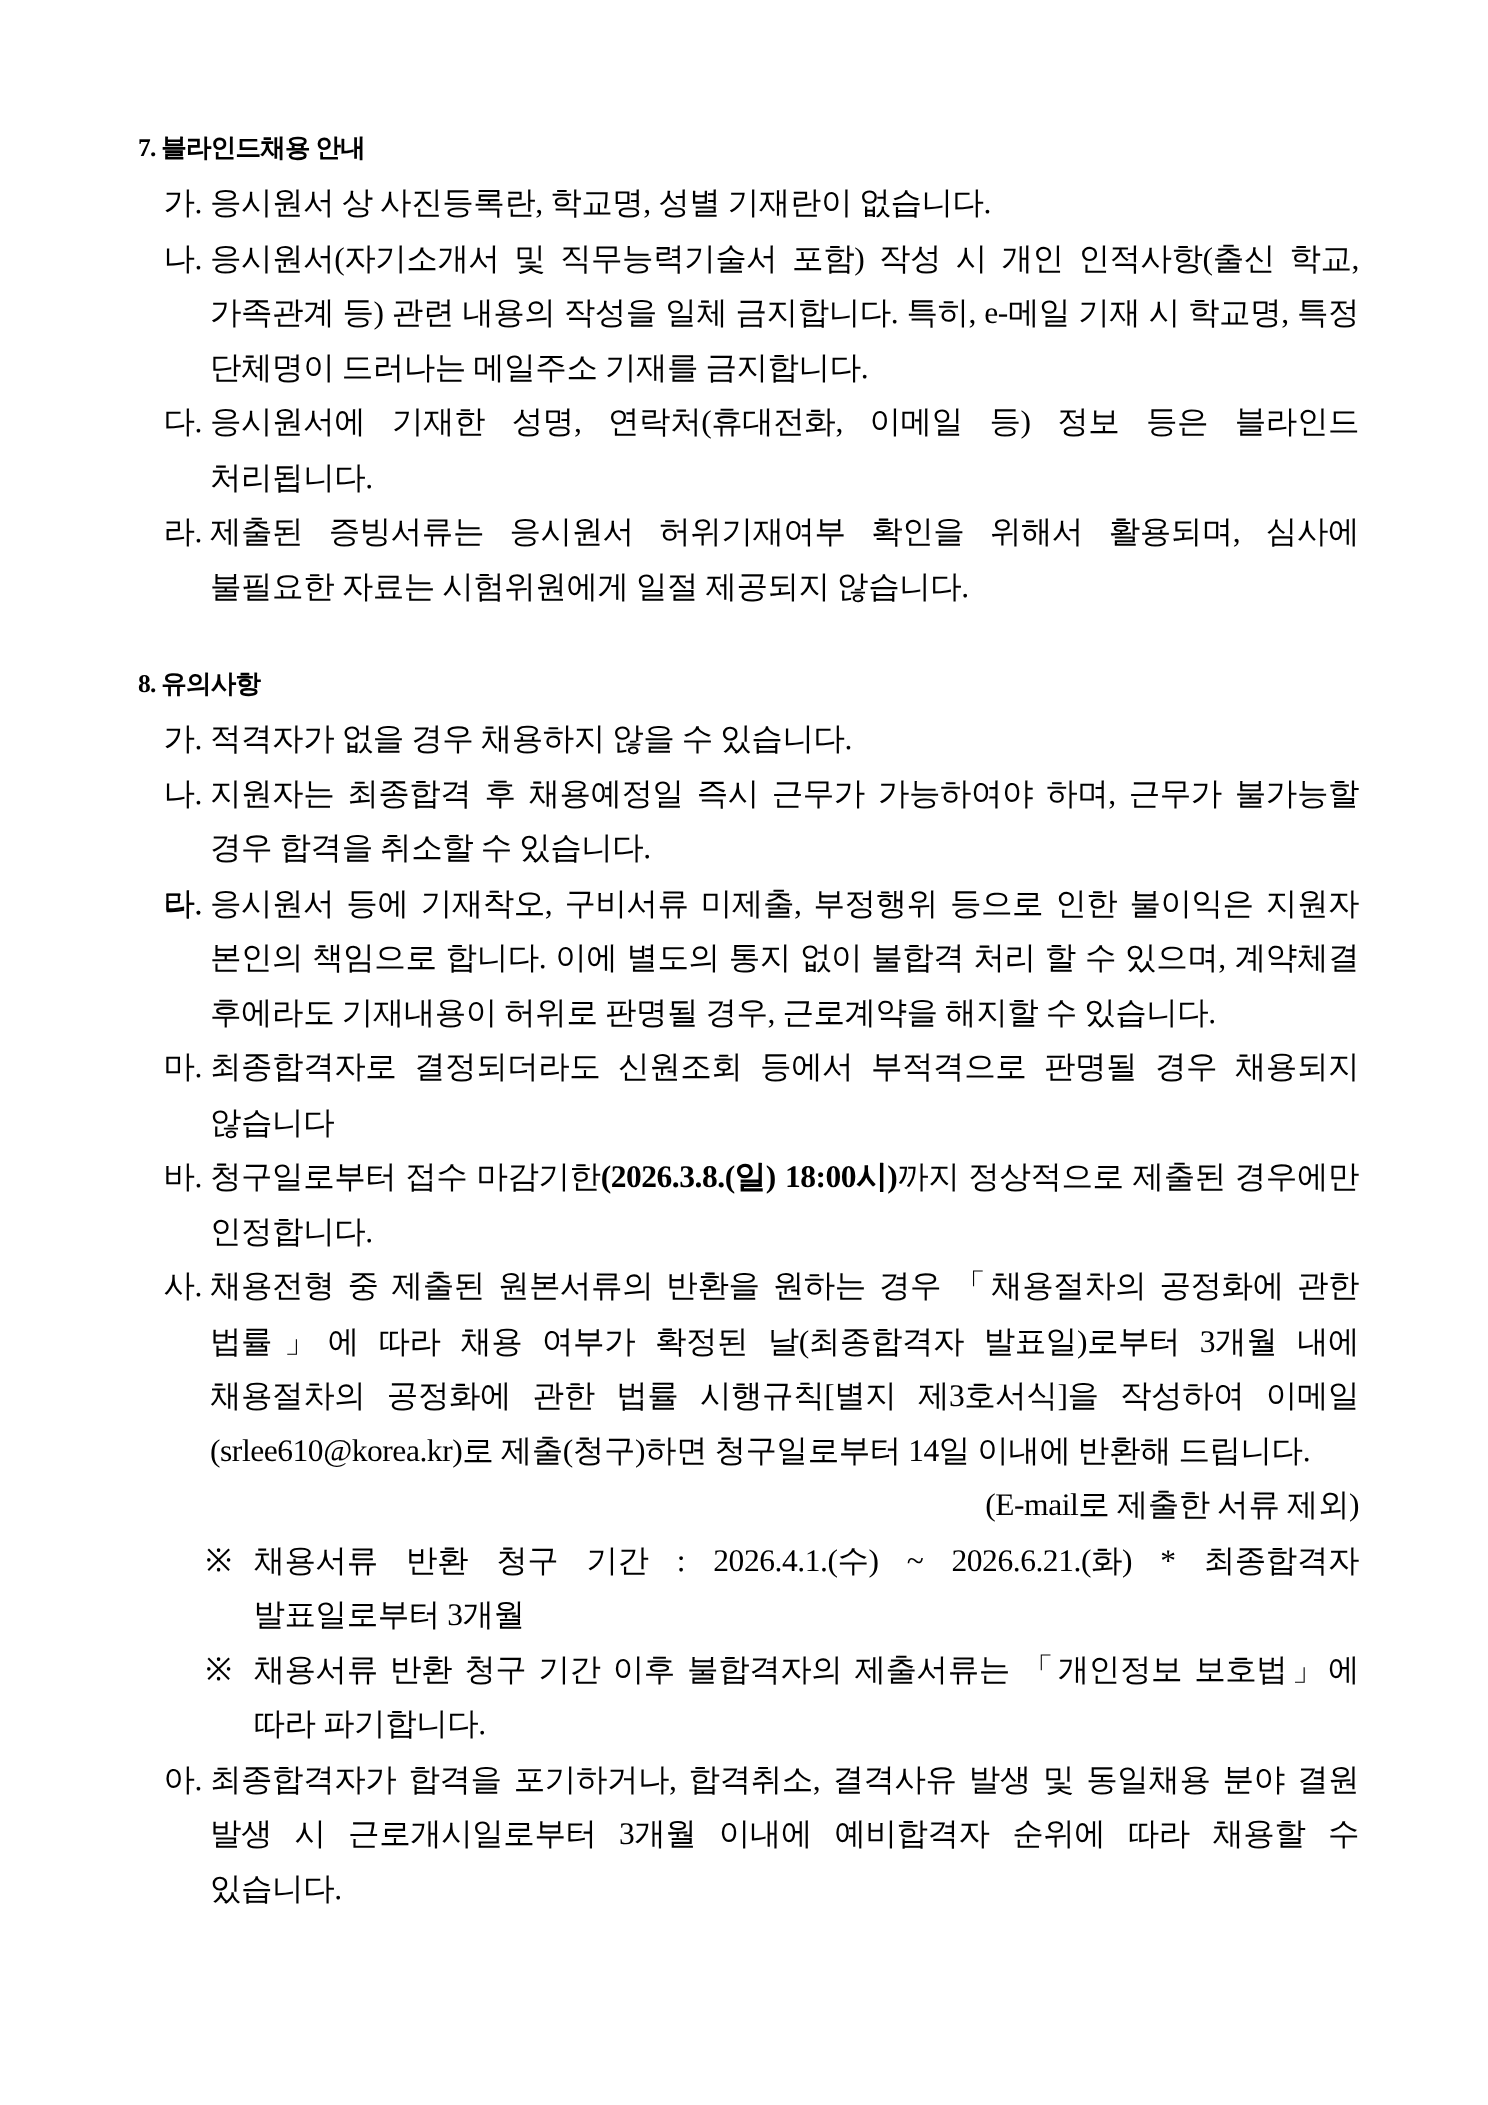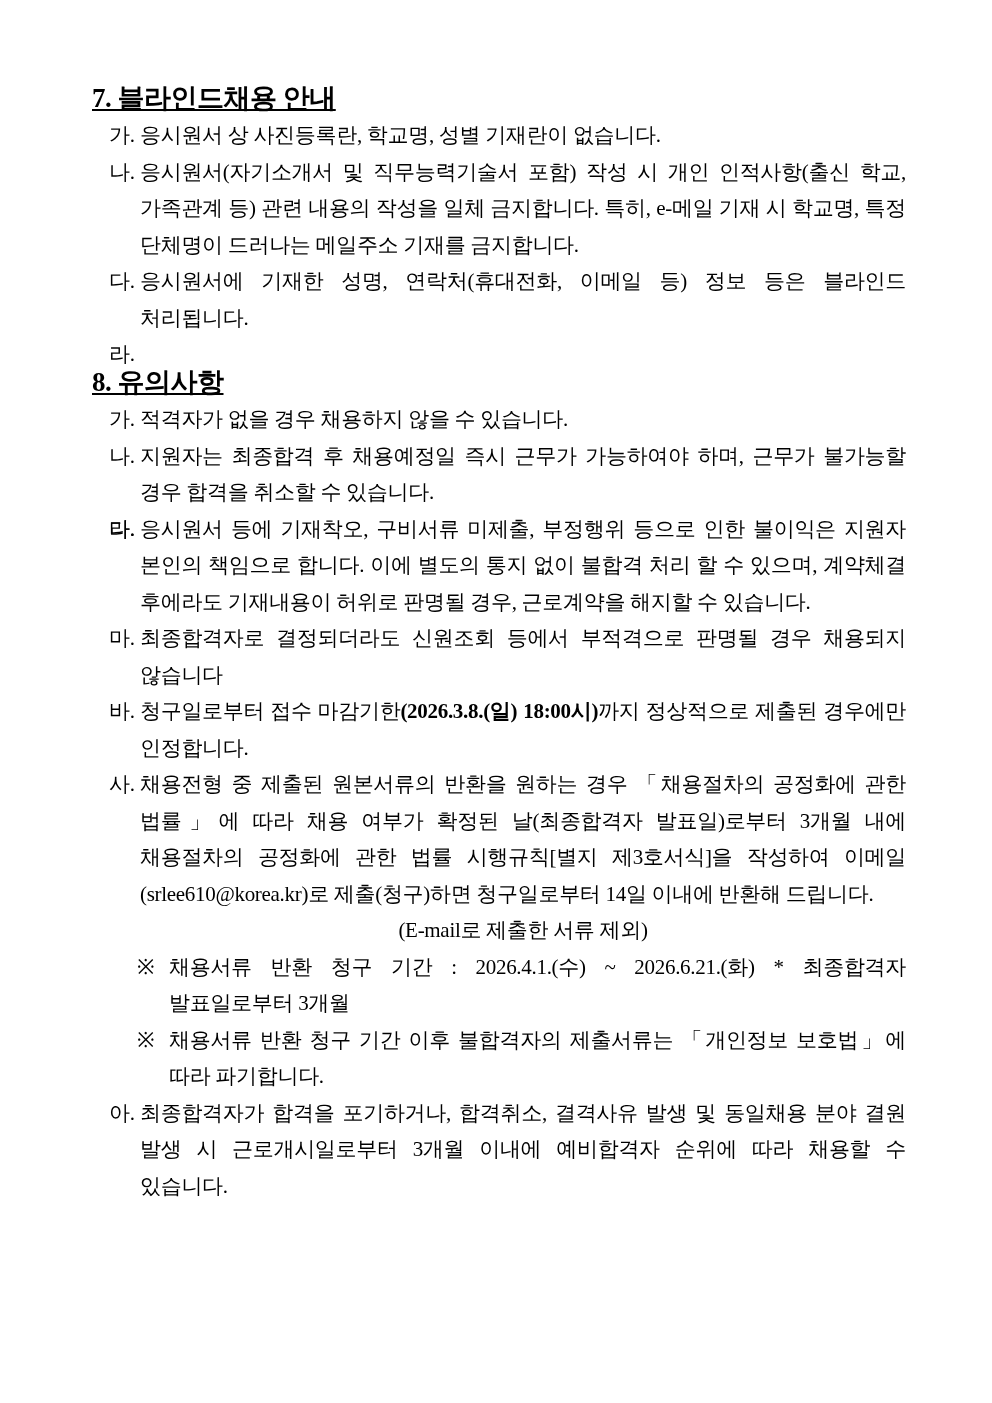--- a/index.html
+++ b/index.html
@@ -9,43 +9,42 @@
     height: 1403px;
     font-family: "Liberation Serif", "DejaVu Serif", serif;
     color: #000000;
     overflow: hidden;
   }
   .page {
     padding: 80px 86px 0 92px;
   }
   .section { margin-bottom: 28px; }
   .section-heading {
-    font-size: 27px;
+    font-size: 17px;
     font-weight: bold;
     line-height: 37px;
     letter-spacing: -0.5px;
-    text-decoration: underline;
   }
   .item {
     position: relative;
     padding-left: 48px;
     font-size: 21px;
     line-height: 36.5px;
     text-align: justify;
     text-justify: inter-word;
     word-break: keep-all;
     letter-spacing: -0.3px;
   }
   .item-label {
     position: absolute;
     left: 17px;
     top: 0;
   }
   .emph { font-weight: bold; }
-  .paren-line { text-align: center; }
+  .paren-line { text-align: right; }
   .note {
     position: relative;
     padding-left: 29px;
   }
   .note-marker {
     position: absolute;
     left: -3px;
     top: 0;
   }
 </style>
@@ -67,20 +66,21 @@
       <span>응시원서(자기소개서 및 직무능력기술서 포함) 작성 시 개인 인적사항(출신 학교, 가족관계 등) 관련 내용의 작성을 일체 금지합니다. 특히, e-메일 기재 시 학교명, 특정 단체명이 드러나는 메일주소 기재를 금지합니다.</span>
     </div>
 
     <div class="item">
       <span class="item-label">다.</span>
       <span>응시원서에 기재한 성명, 연락처(휴대전화, 이메일 등) 정보 등은 블라인드 처리됩니다.</span>
     </div>
 
     <div class="item">
       <span class="item-label">라.</span>
+      <span>제출된 증빙서류는 응시원서 허위기재여부 확인을 위해서 활용되며, 심사에 불필요한 자료는 시험위원에게 일절 제공되지 않습니다.</span>
     </div>
   </div>
 
   <div class="section">
     <div class="section-heading">8. 유의사항</div>
 
     <div class="item">
       <span class="item-label">가.</span>
       <span>적격자가 없을 경우 채용하지 않을 수 있습니다.</span>
     </div>

